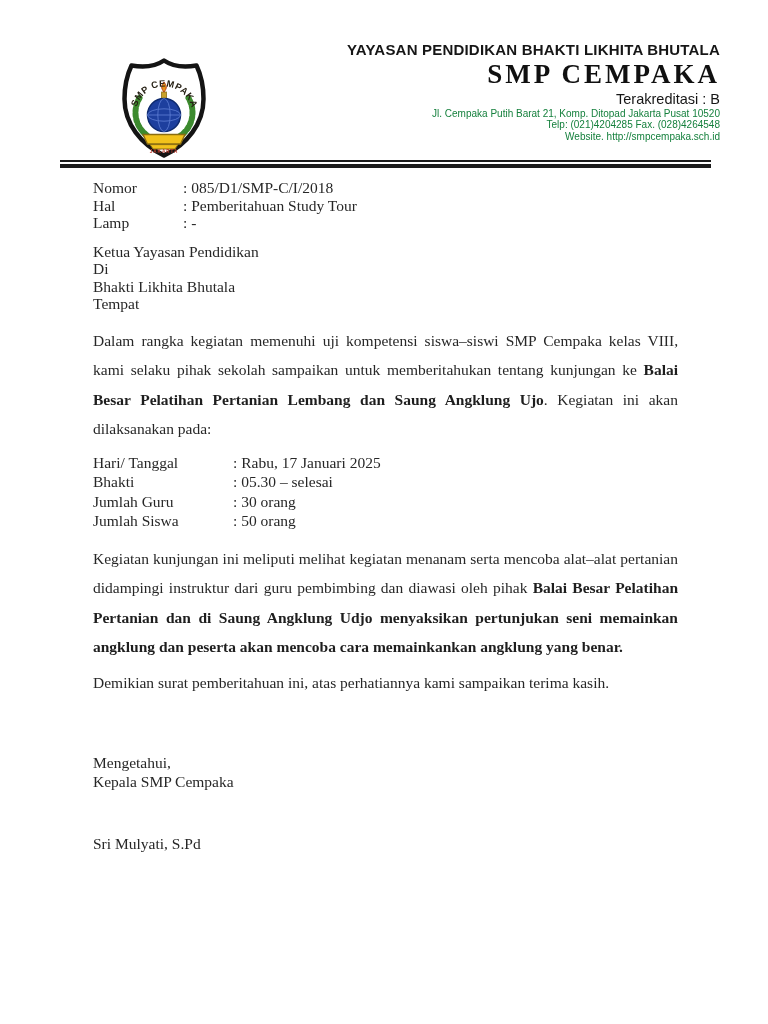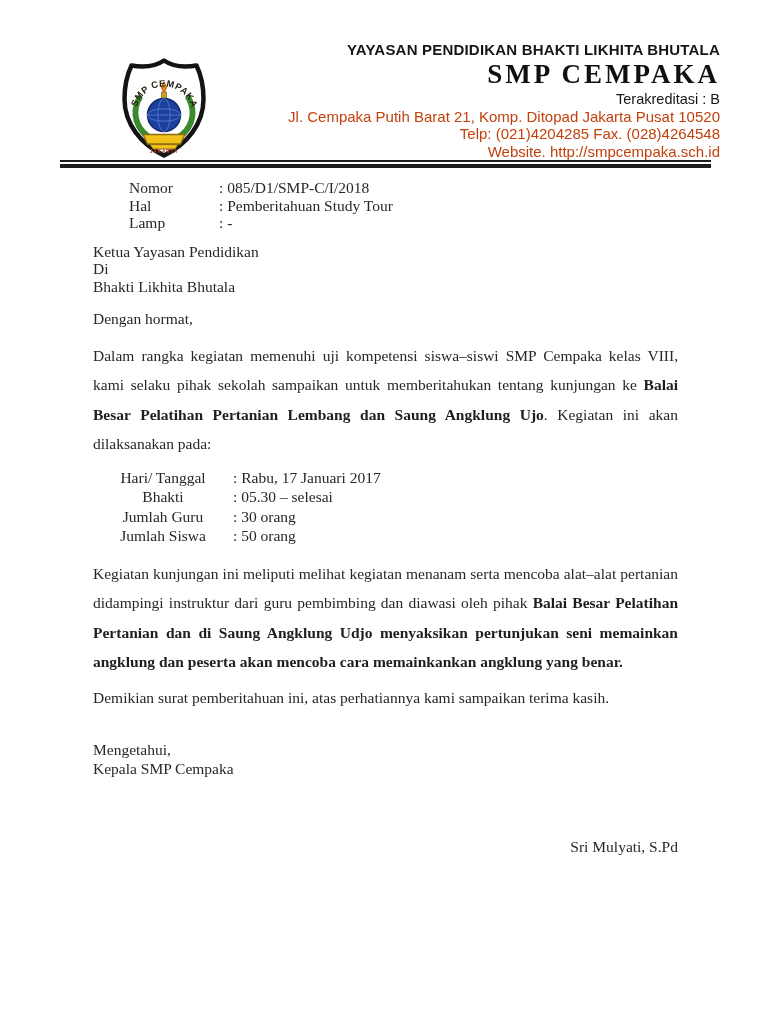--- a/index.html
+++ b/index.html
@@ -20,39 +20,39 @@
     font-family:"Liberation Sans","DejaVu Sans",sans-serif;
     color:#161616;
   }
   .org-name{font-size:15px;font-weight:bold;letter-spacing:.2px;line-height:1.1;}
   .school-name{
     font-family:"Liberation Serif","DejaVu Serif",serif;
     font-size:27px;font-weight:bold;letter-spacing:3px;line-height:1.05;
     margin-top:1px;color:#101010;
   }
   .accreditation{font-size:14.5px;font-weight:normal;margin-top:3px;line-height:1.15;}
-  .addr-line{font-size:15px;line-height:1.17;color:#c2410c;}
+  .addr-line{font-size:10px;line-height:1.17;color:#15803d;}
   .rule{position:absolute;left:60px;right:57px;top:160px;}
   .rule-thin{border-top:2.5px solid #1c1c1c;}
   .rule-thick{border-top:4px solid #1c1c1c;margin-top:2px;}
   
   .letter-body{margin:0 90px 0 93px;font-size:15.5px;}
-  .meta{margin-top:9px;line-height:17.5px;margin-left:36px;}
+  .meta{margin-top:9px;line-height:17.5px;}
   .meta-row{display:flex;}
   .meta-label{width:90px;flex:0 0 90px;}
   .recipient{margin-top:11px;line-height:17.5px;}
   .salutation{margin-top:15px;line-height:17.5px;}
   .para{margin-top:13px;line-height:29.5px;text-align:justify;}
   .bold{font-weight:bold;color:#1e1e1e;}
   .details{margin-top:9px;line-height:19.5px;}
   .detail-row{display:flex;}
-  .detail-label{width:140px;flex:0 0 140px;text-align:center;}
+  .detail-label{width:140px;flex:0 0 140px;}
   .closing{margin-top:11px;line-height:20px;}
-  .sign-block{margin-top:32px;line-height:19.5px;}
-  .sign-name{margin-top:58px;line-height:19.5px;text-align:right;}
+  .sign-block{margin-top:60px;line-height:19.5px;}
+  .sign-name{margin-top:42px;line-height:19.5px;}
 </style>
 </head>
 <body>
 
 <div class="page">
 
   <div class="header">
 
     <svg class="logo" viewBox="0 0 96 104">
 
@@ -114,30 +114,30 @@
       <div class="meta-row">
         <span class="meta-label">Lamp</span>
         <span class="meta-value">: -</span>
       </div>
     </div>
 
     <div class="recipient">
       <div>Ketua Yayasan Pendidikan</div>
       <div>Di</div>
       <div>Bhakti Likhita Bhutala</div>
+      <div>Tempat</div>
     </div>
 
-    <div class="salutation">Dengan hormat,</div>
 
     <div class="para"><span>Dalam rangka kegiatan memenuhi uji kompetensi siswa–siswi SMP Cempaka kelas VIII, kami selaku pihak sekolah sampaikan untuk memberitahukan tentang kunjungan ke </span><span class="bold">Balai Besar Pelatihan Pertanian Lembang dan Saung Angklung Ujo</span><span>. Kegiatan ini akan dilaksanakan pada:</span></div>
 
     <div class="details">
       <div class="detail-row">
         <span class="detail-label">Hari/ Tanggal</span>
-        <span class="detail-value">: Rabu, 17 Januari 2017</span>
+        <span class="detail-value">: Rabu, 17 Januari 2025</span>
       </div>
       <div class="detail-row">
         <span class="detail-label">Bhakti</span>
         <span class="detail-value">: 05.30 – selesai</span>
       </div>
       <div class="detail-row">
         <span class="detail-label">Jumlah Guru</span>
         <span class="detail-value">: 30 orang</span>
       </div>
       <div class="detail-row">

